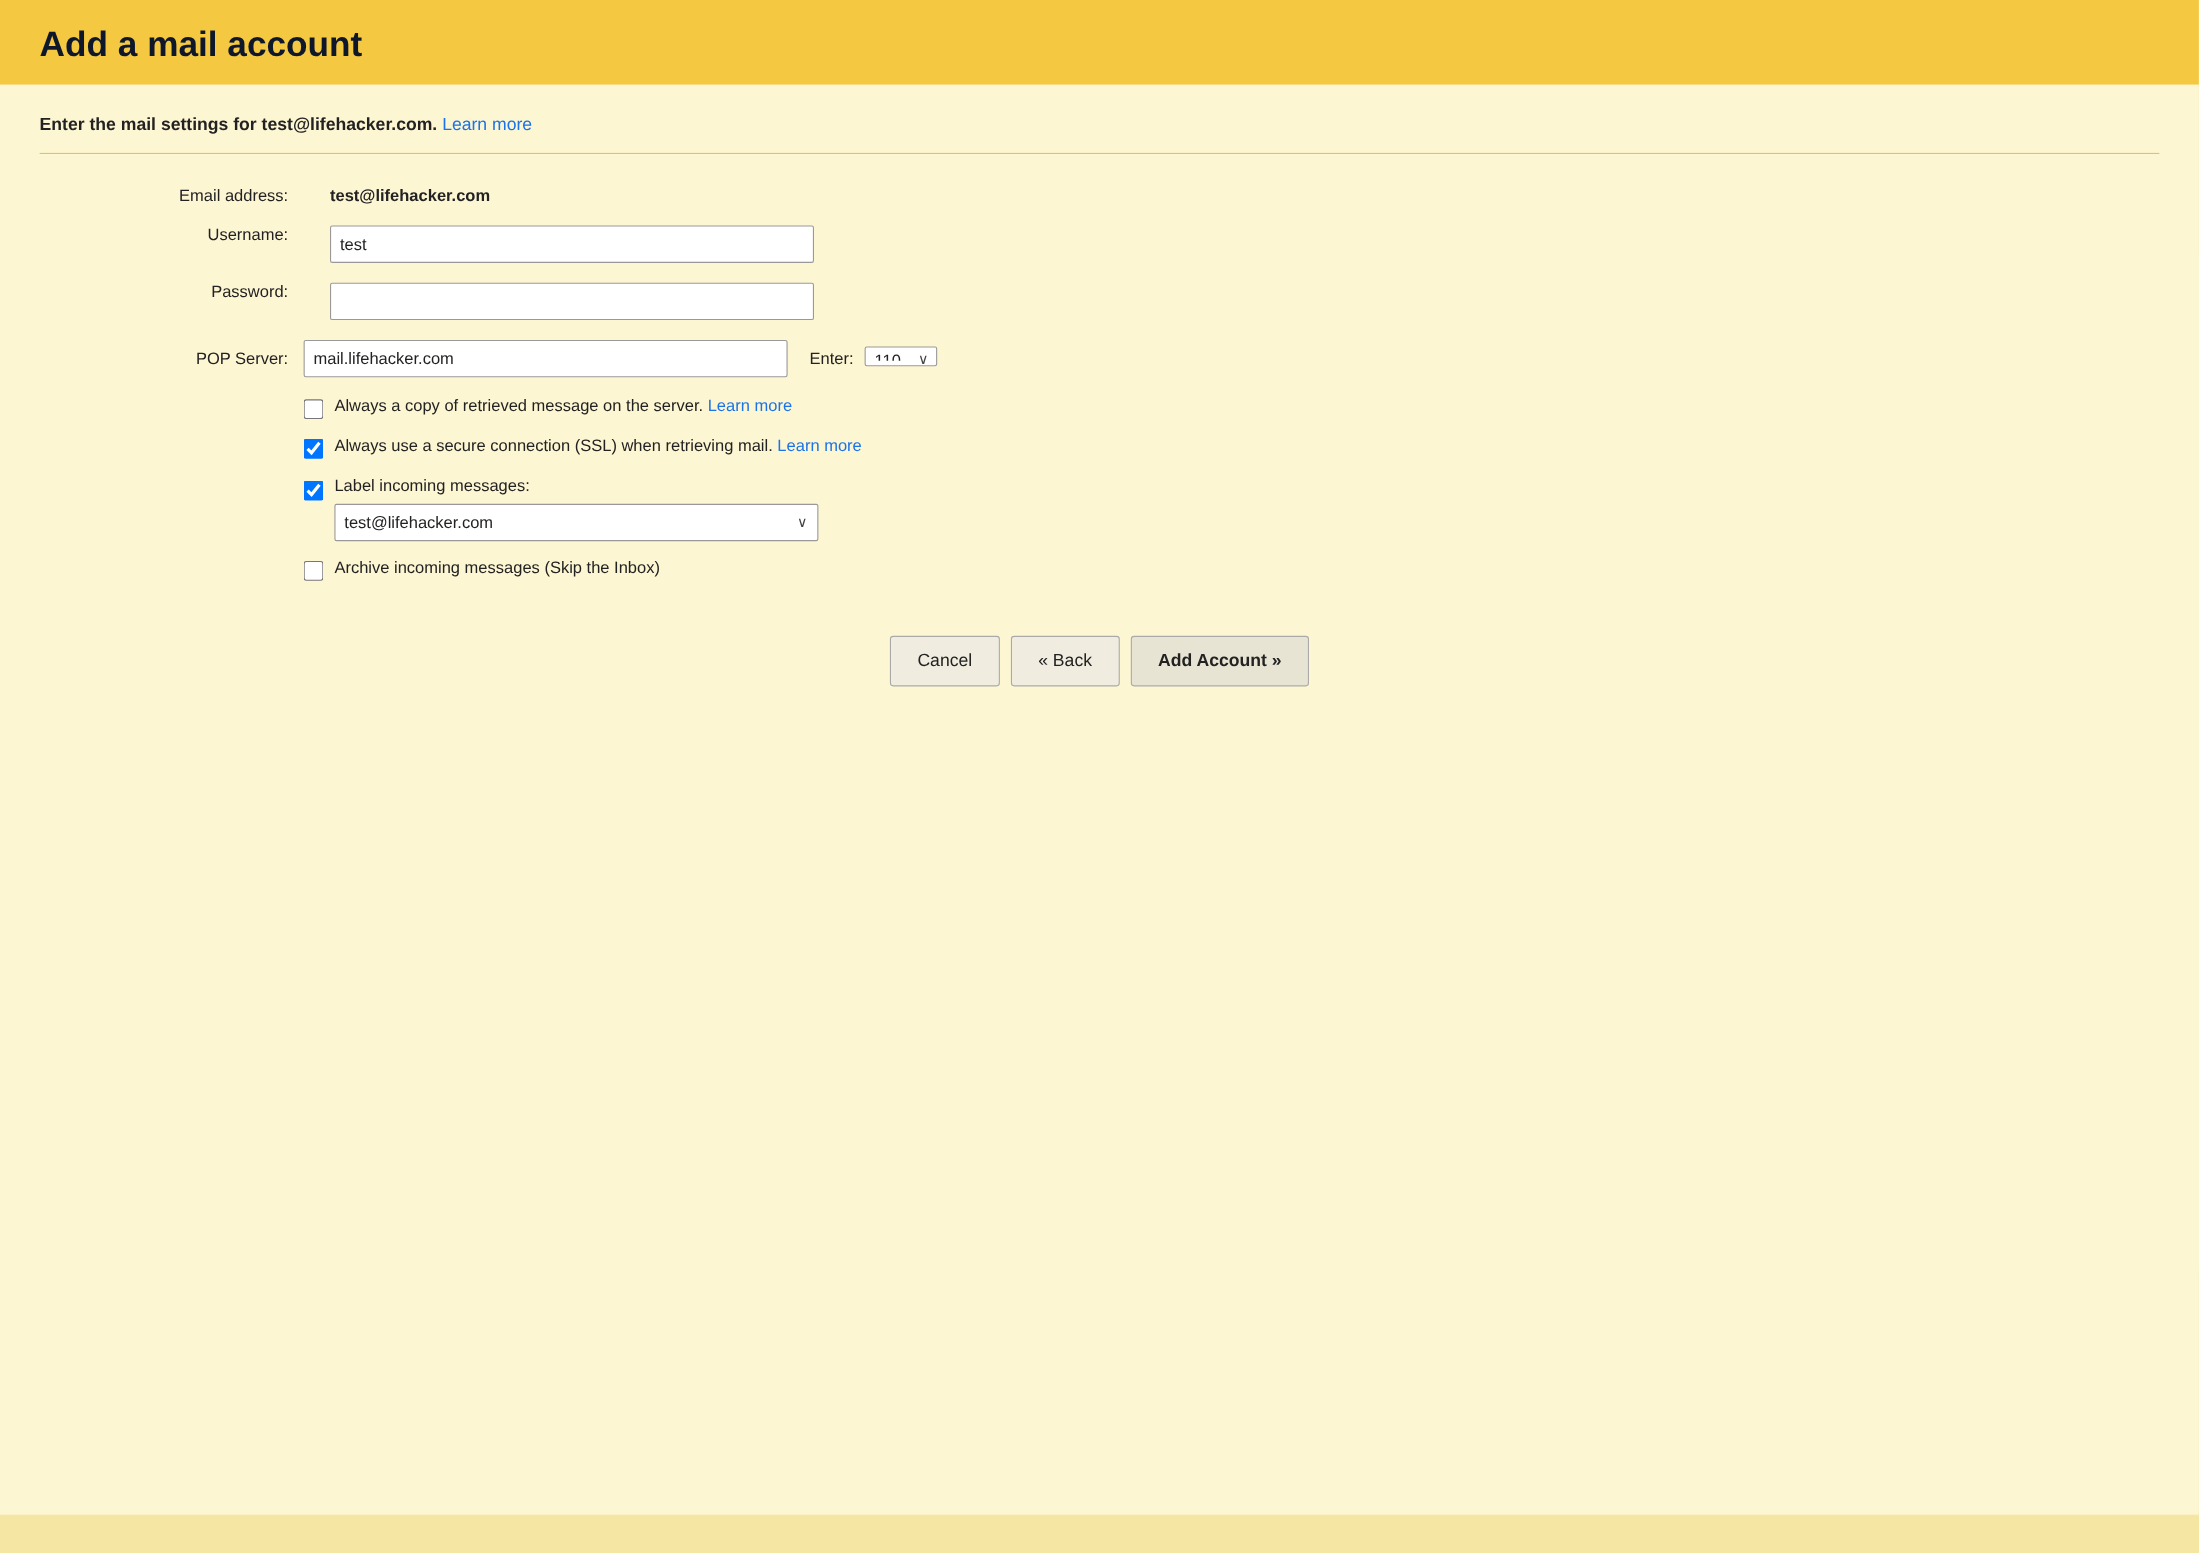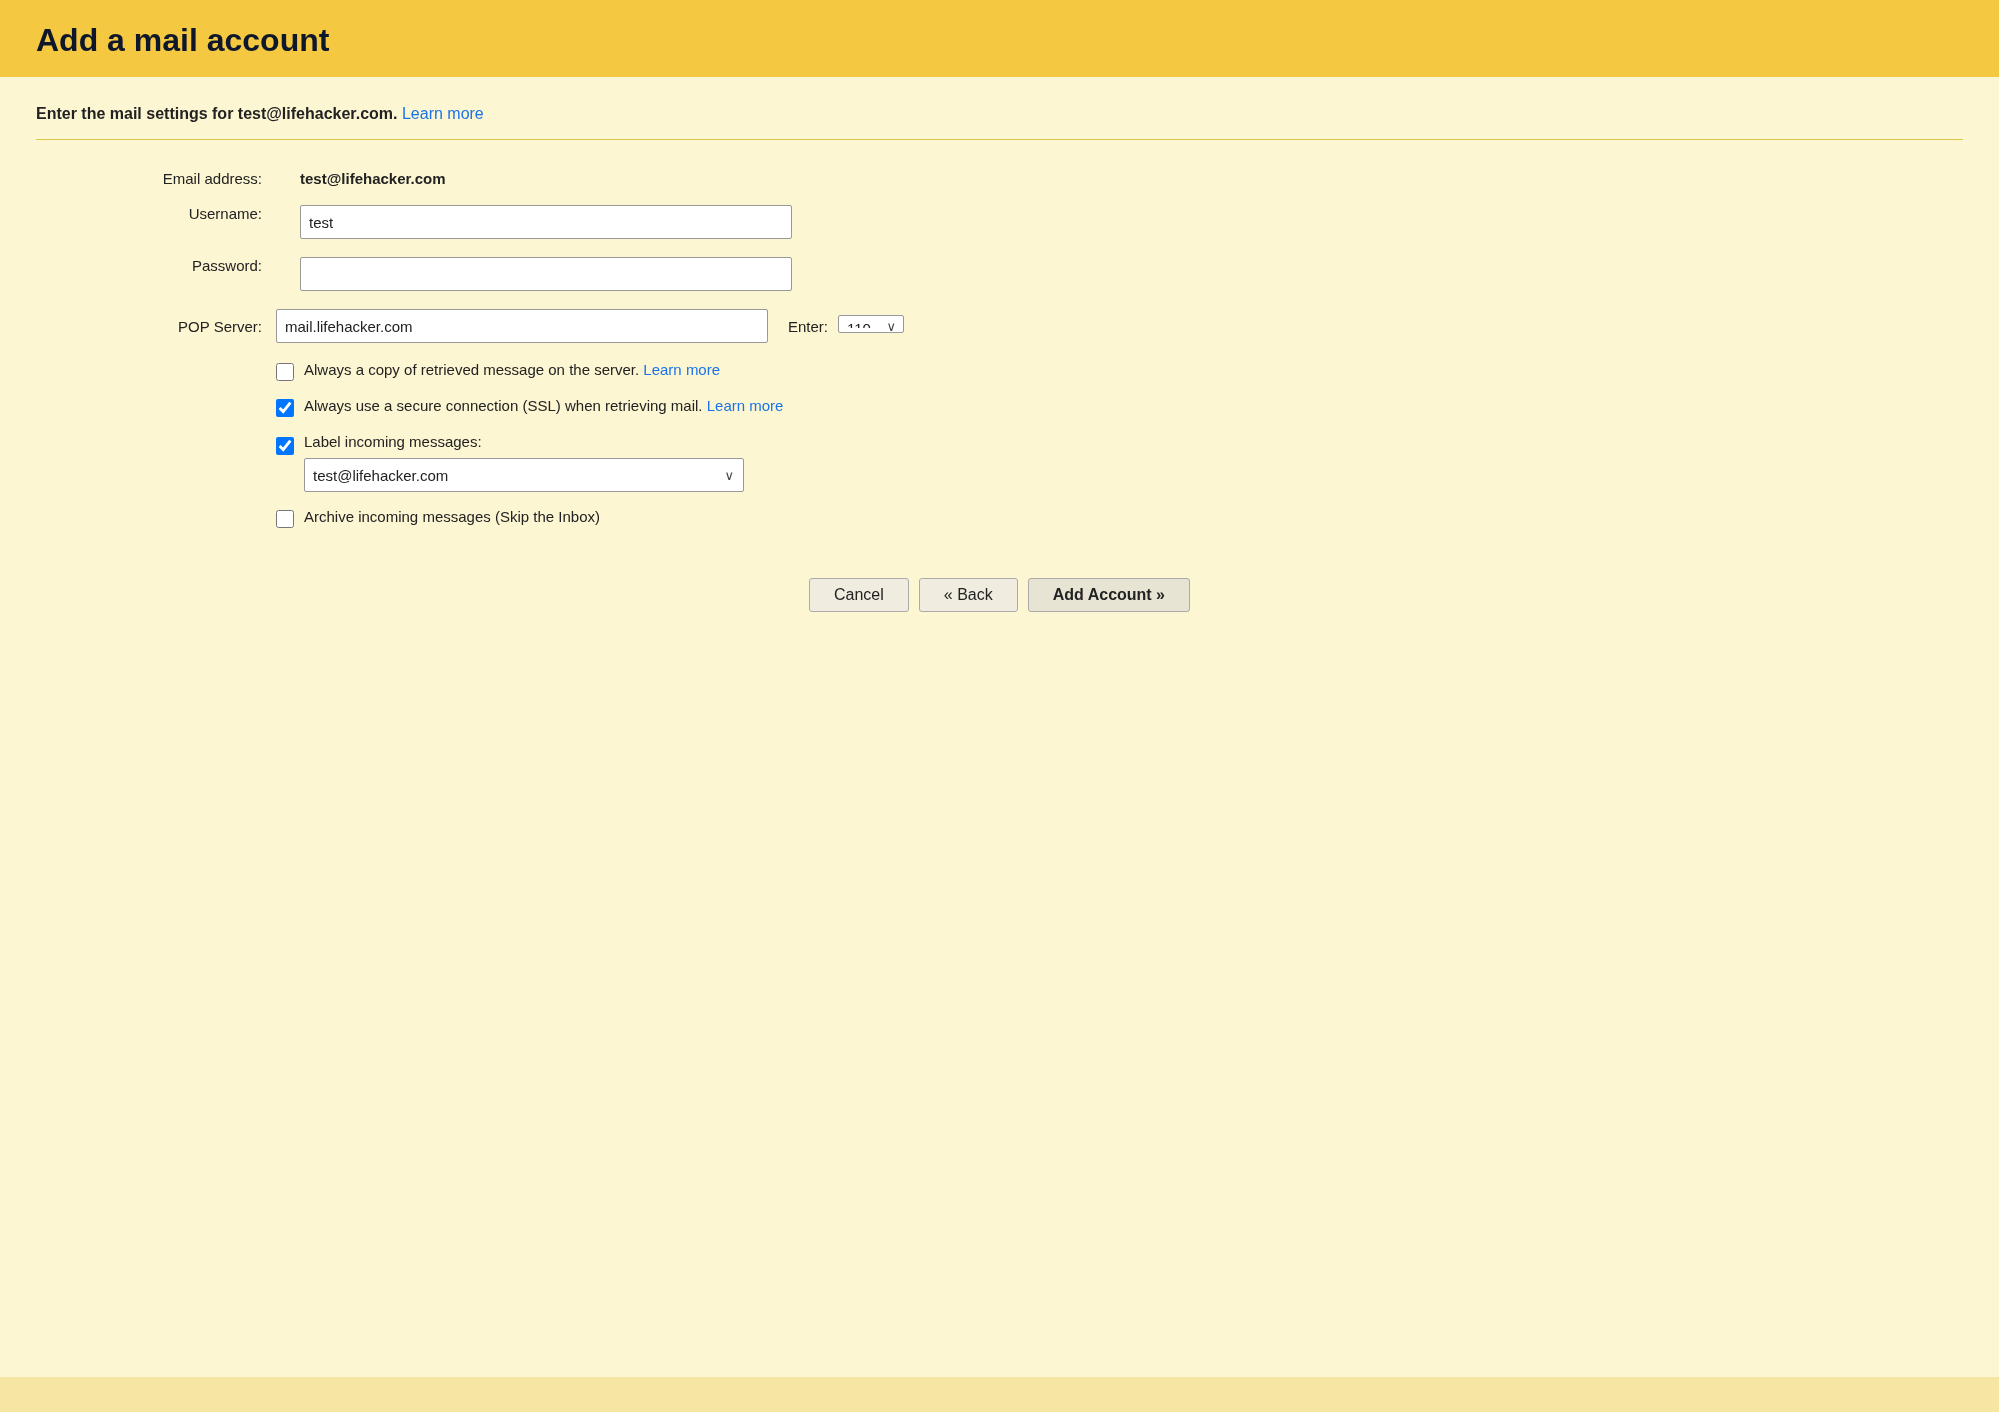--- a/index.html
+++ b/index.html
@@ -78,21 +78,21 @@
       font-size: 15px;
       color: #222;
     }
 
     .email-value {
       font-weight: bold;
       font-size: 15px;
     }
 
     .form-input {
-      width: 492px;
+      width: 440px;
       height: 34px;
       padding: 5px 8px;
       border: 1px solid #999;
       background-color: #fff;
       font-size: 15px;
       color: #222;
       border-radius: 2px;
     }
 
     .pop-server-row {
@@ -214,21 +214,21 @@
 
     .buttons-row {
       display: flex;
       align-items: center;
       justify-content: center;
       margin-top: 50px;
       gap: 10px;
     }
 
     .btn {
-      height: 34px;
+      height: 46px;
       padding: 0 24px;
       border: 1px solid #aaa;
       background-color: #f0ede0;
       font-size: 16px;
       color: #222;
       cursor: pointer;
       border-radius: 3px;
       font-family: Arial, sans-serif;
     }
 

